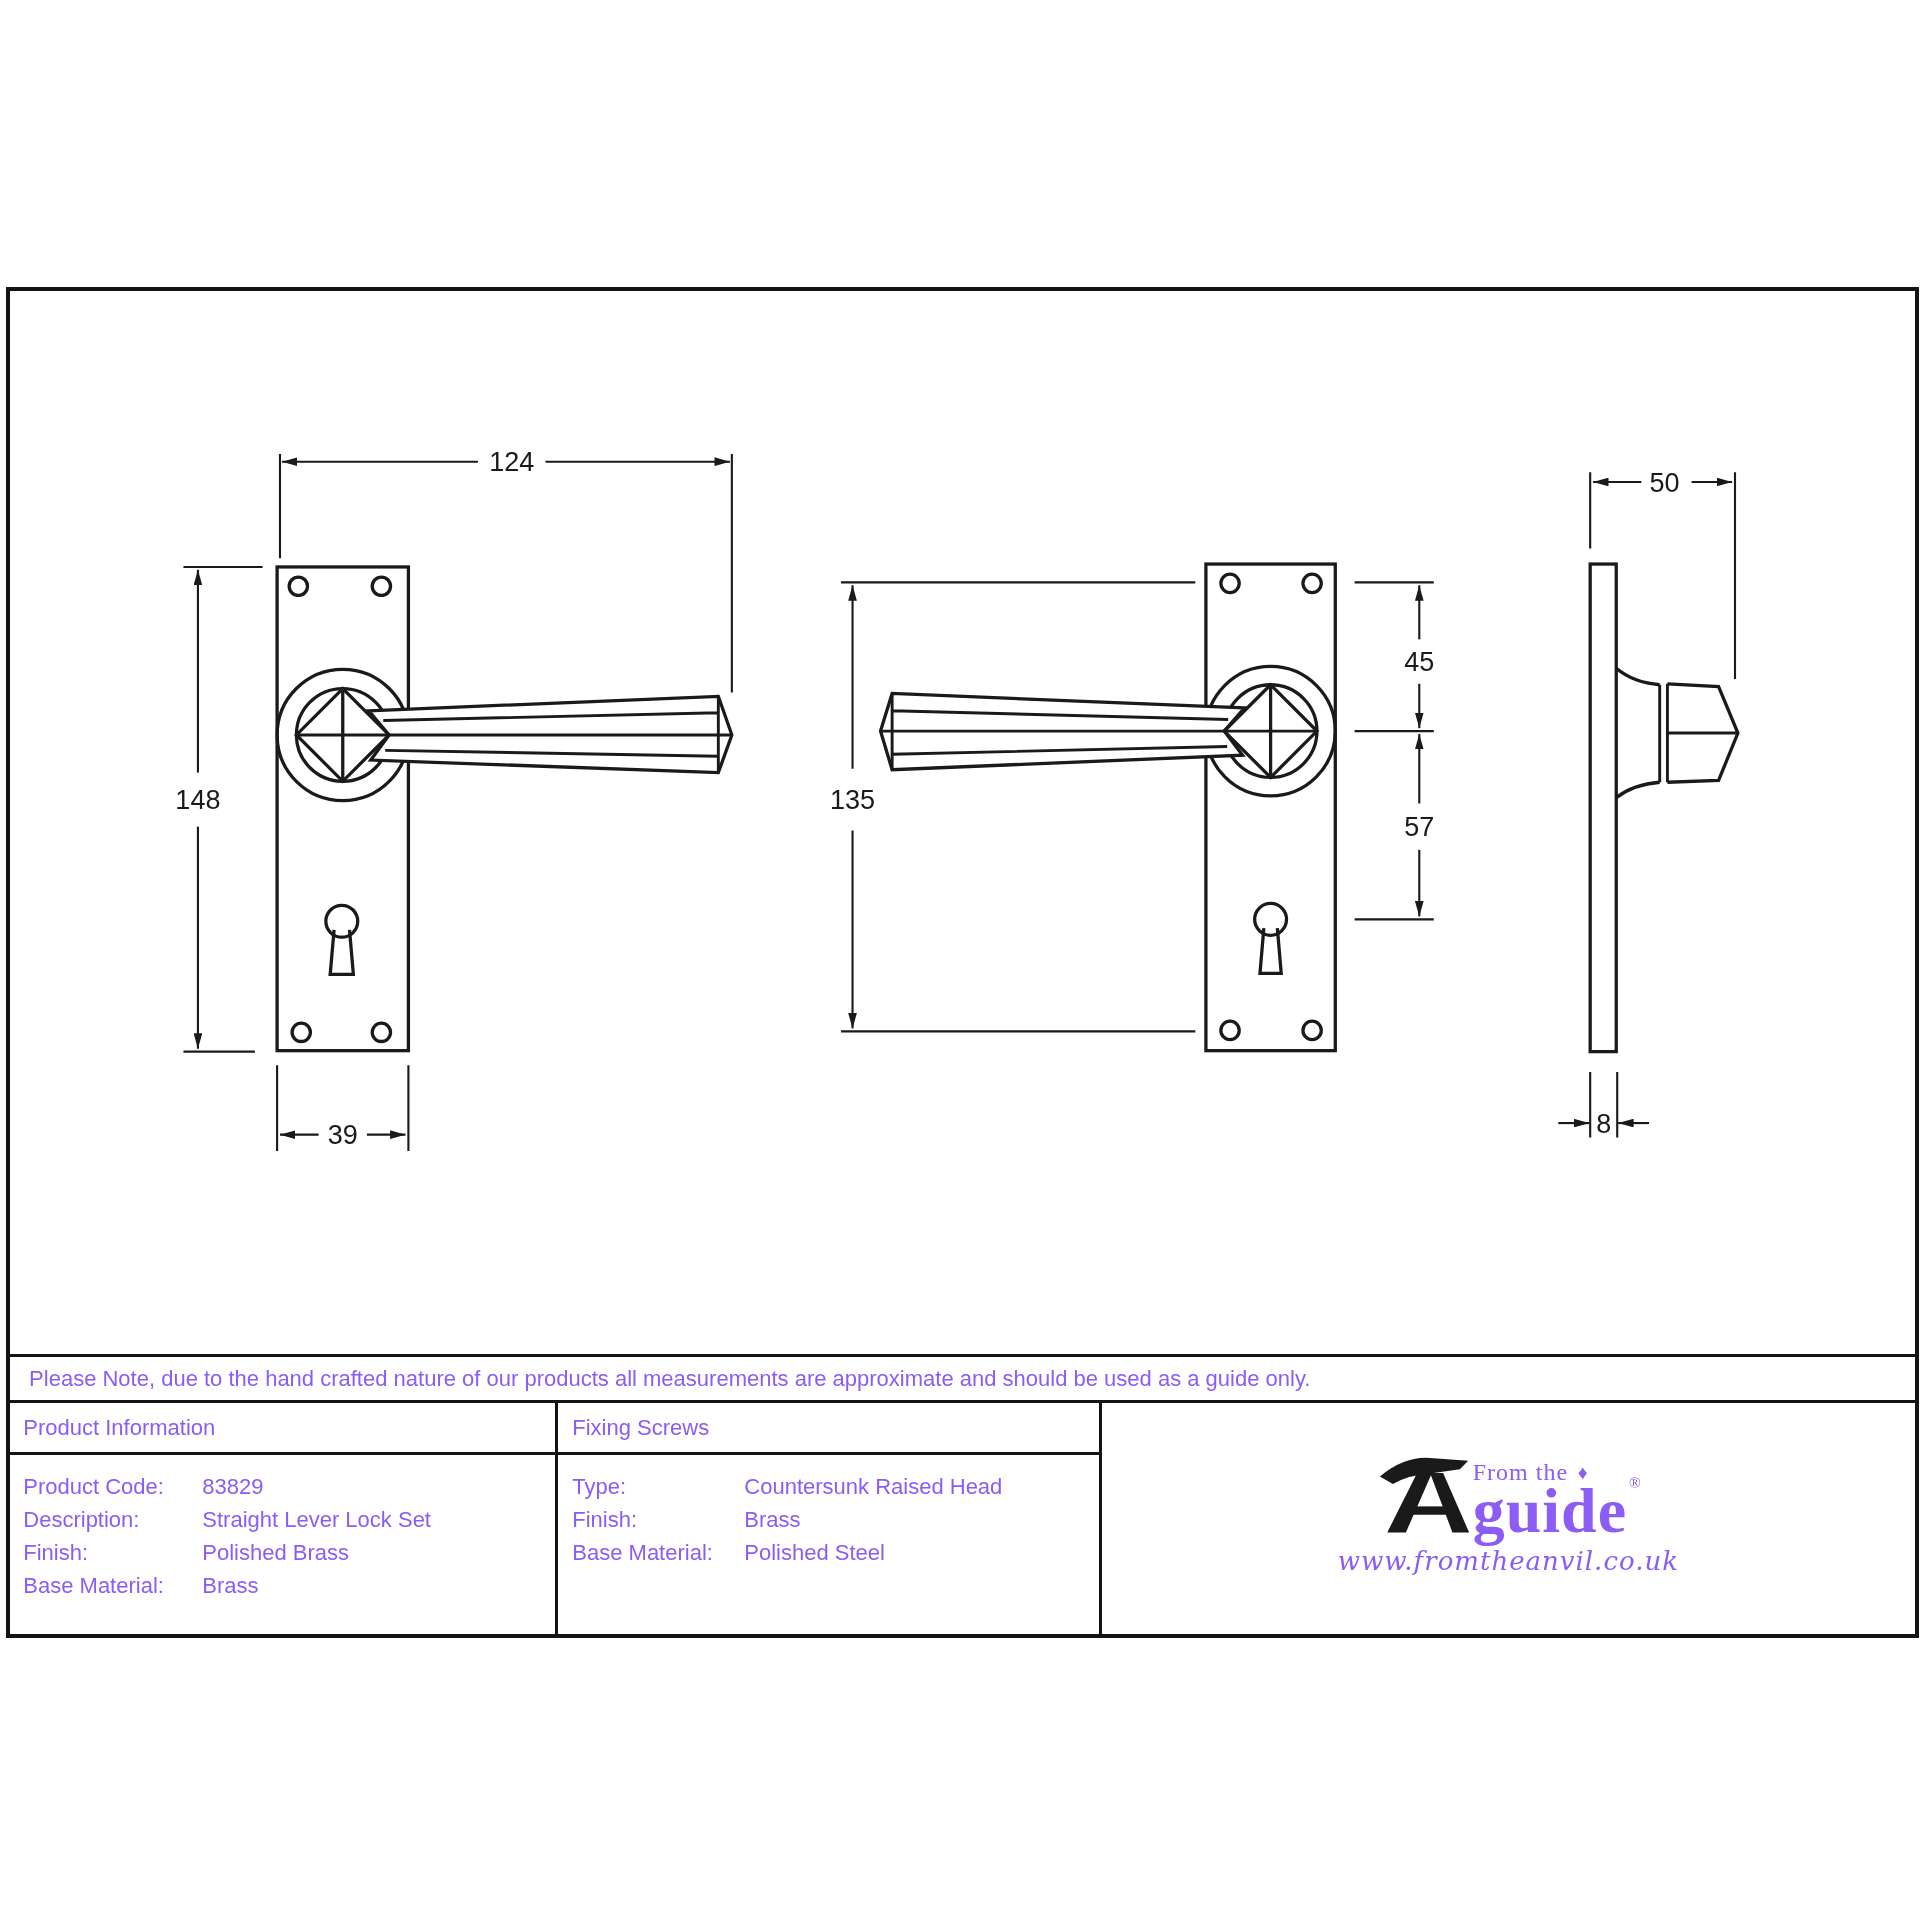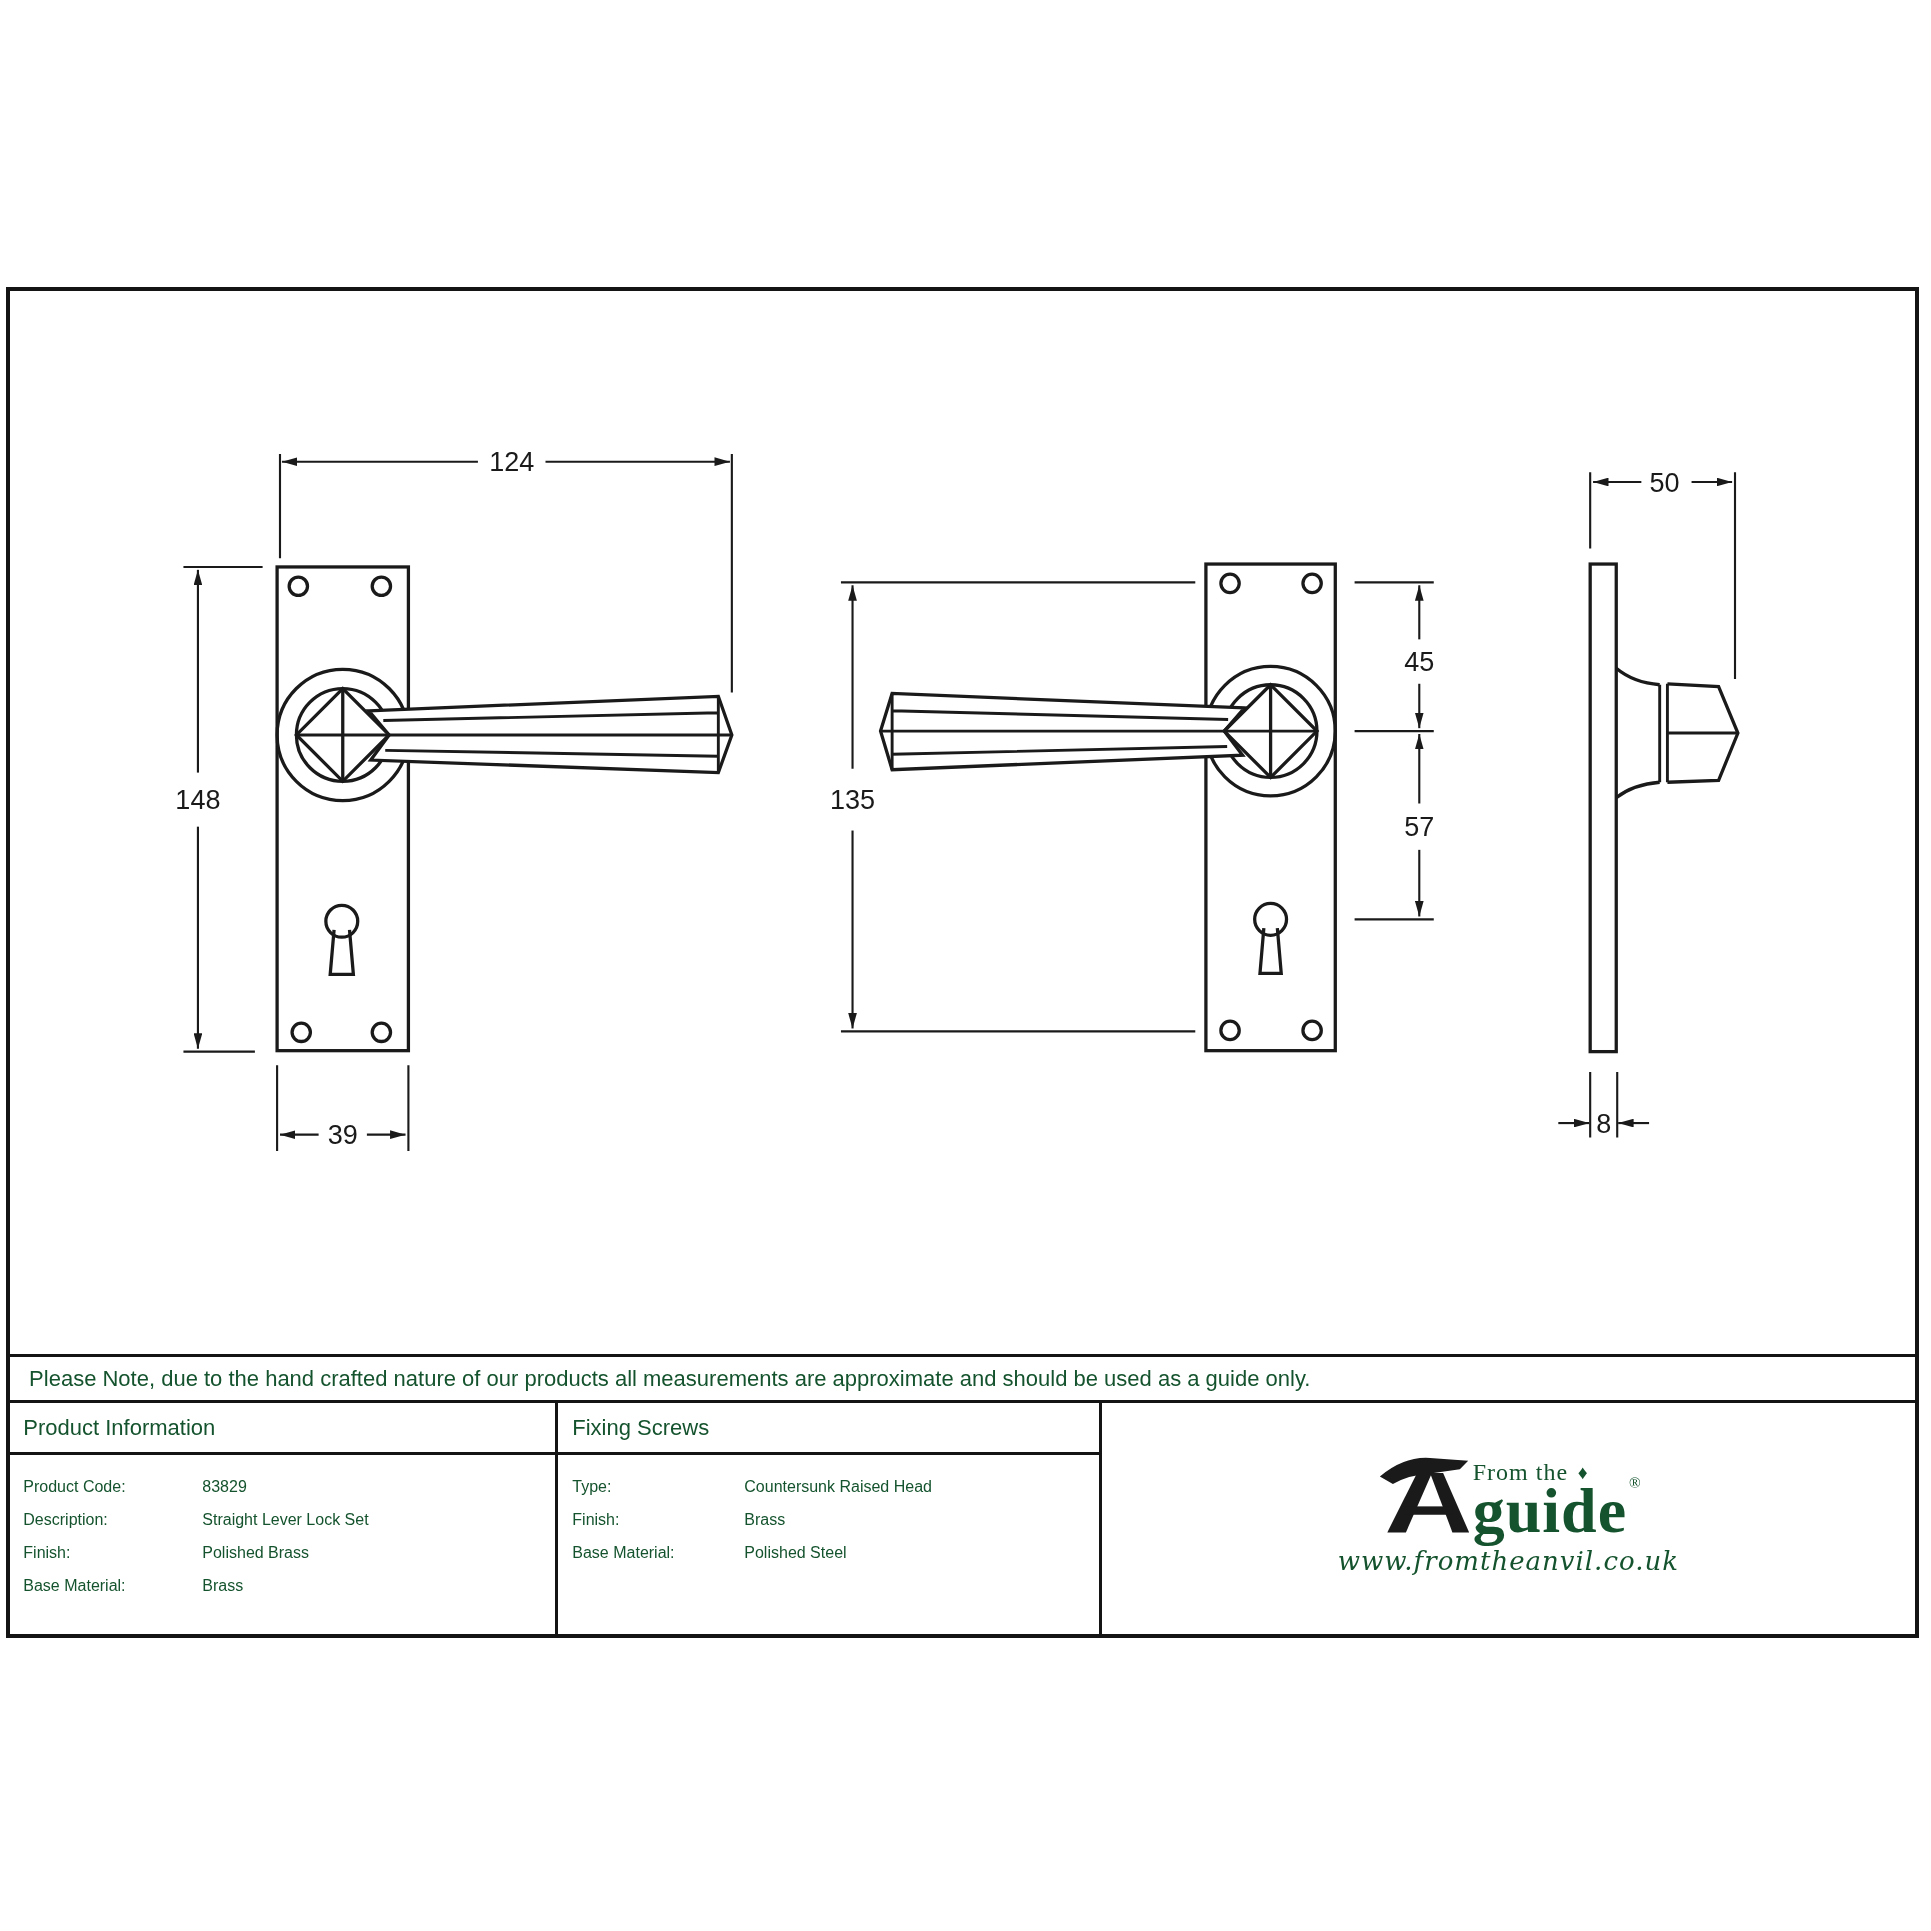--- a/index.html
+++ b/index.html
@@ -1,36 +1,36 @@
 <!DOCTYPE html>
 <html><head>
 <meta charset="utf-8">
 <style>
   html,body{margin:0;padding:0;background:#ffffff;}
   #page{position:relative;width:1931px;height:1931px;background:#fff;overflow:hidden;
-        font-family:"Liberation Sans",sans-serif;color:#14532d;}
+        font-family:"Liberation Sans",sans-serif;color:#8b5cf6;}
   #sheet{position:absolute;left:5.8px;top:287px;width:1913px;height:1351px;
          border:4.8px solid #141414;box-sizing:border-box;background:transparent;}
   #drawing-svg{position:absolute;left:0;top:0;width:1931px;height:1355px;}
   .dimtext{font:28px "Liberation Sans",sans-serif;fill:#1a1a1a;}
   
   .note-row{position:absolute;left:0;right:0;top:1063px;height:49px;box-sizing:border-box;
             border-top:3.9px solid #141414;border-bottom:3.9px solid #141414;
             display:flex;align-items:center;padding-left:19.3px;font-size:22px;}
   
   .spec-table{position:absolute;left:0;right:0;top:1112px;bottom:0;display:flex;}
   .col{box-sizing:border-box;}
   .col.c1{width:545px;}
   .col.c2{width:504px;border-left:3.9px solid #141414;}
   .col.c3{width:544px;border-left:3.9px solid #141414;}
   .col.c4{flex:1;border-left:3.9px solid #141414;display:flex;align-items:center;justify-content:center;}
   .col-header{height:52px;box-sizing:border-box;border-bottom:3.9px solid #141414;
               display:flex;align-items:center;padding-left:14.5px;font-size:22px;}
   .c1 .col-header{padding-left:13.5px;}
-  .col-body{padding:15.4px 5.8px 0 14.5px;font-size:16px;}
+  .col-body{padding:15.4px 5.8px 0 14.5px;font-size:22px;}
   .c1 .col-body{padding-left:13.5px;}
   .kv{display:flex;line-height:33px;}
   .kv .k{flex:0 0 179px;}
   .c3 .kv .k{flex:0 0 172px;}
   .li{line-height:33px;}
   
   .logo{display:flex;flex-direction:column;align-items:center;margin-bottom:13.5px;}
   .logo-top{display:flex;align-items:flex-end;}
   .logo-right{display:flex;flex-direction:column;align-items:flex-start;margin-left:1.9px;}
   .from-the{font:24px "Liberation Serif",serif;letter-spacing:1px;display:flex;align-items:center;gap:9.7px;}

